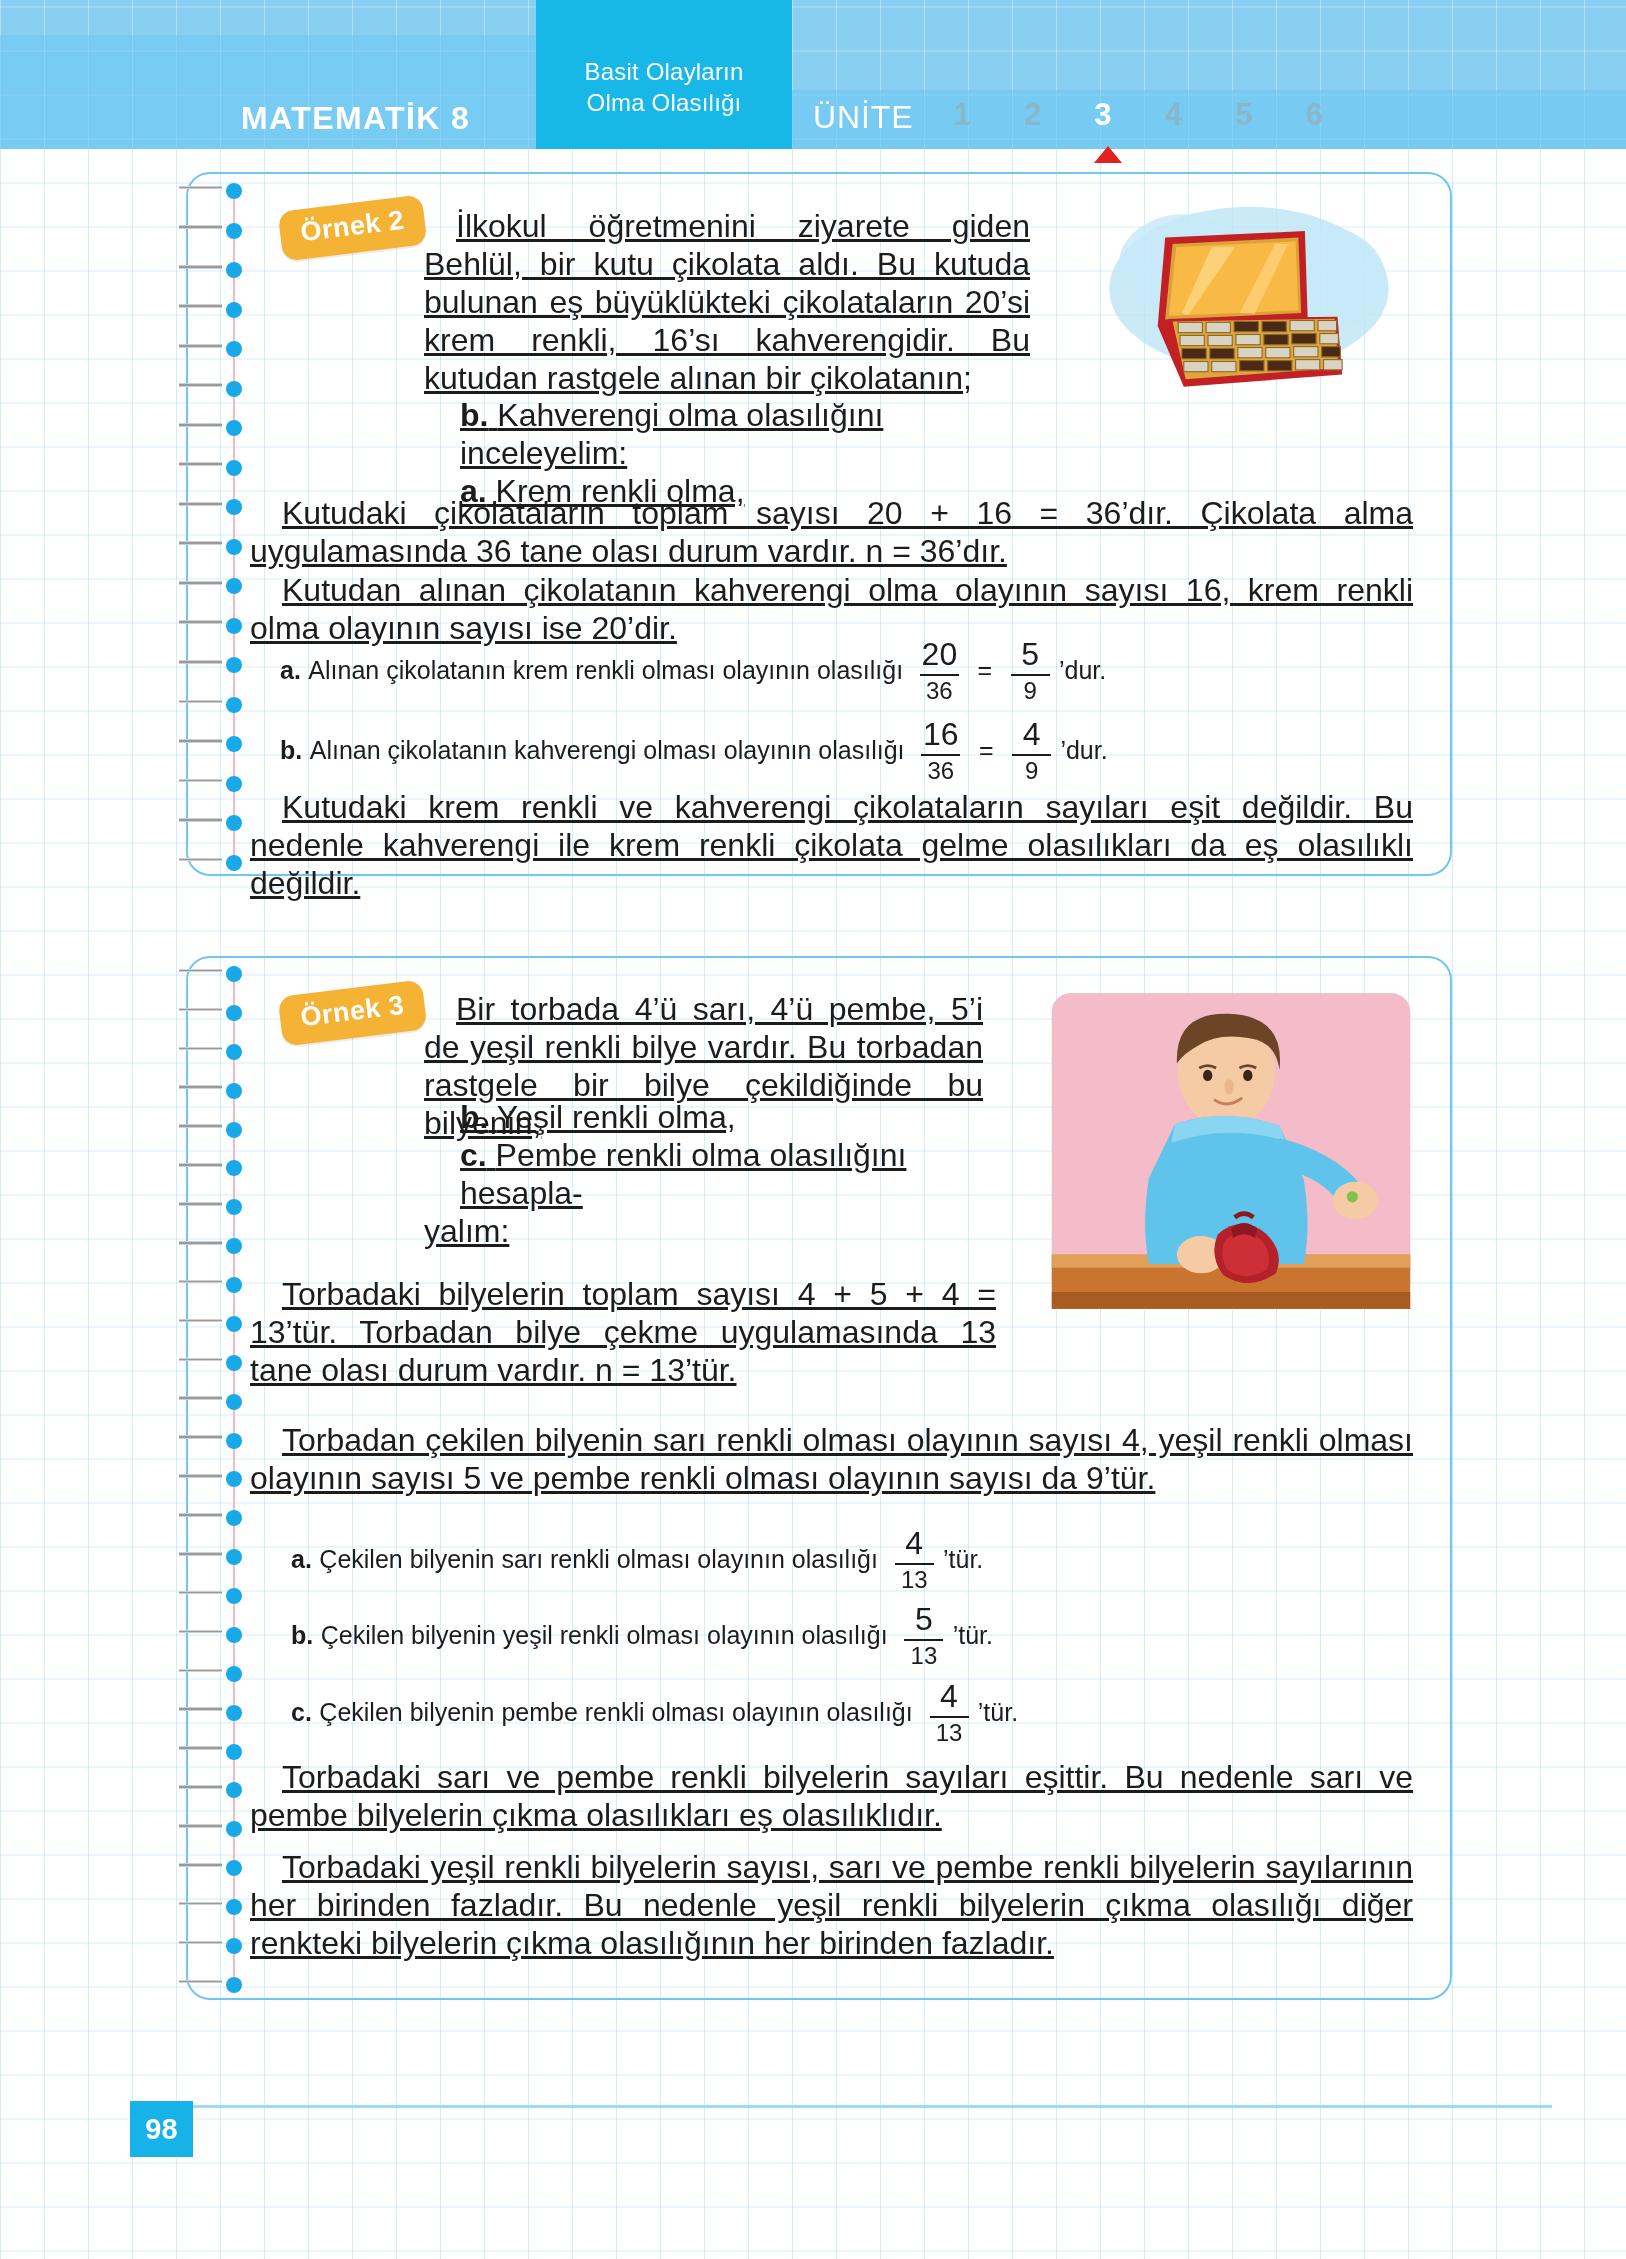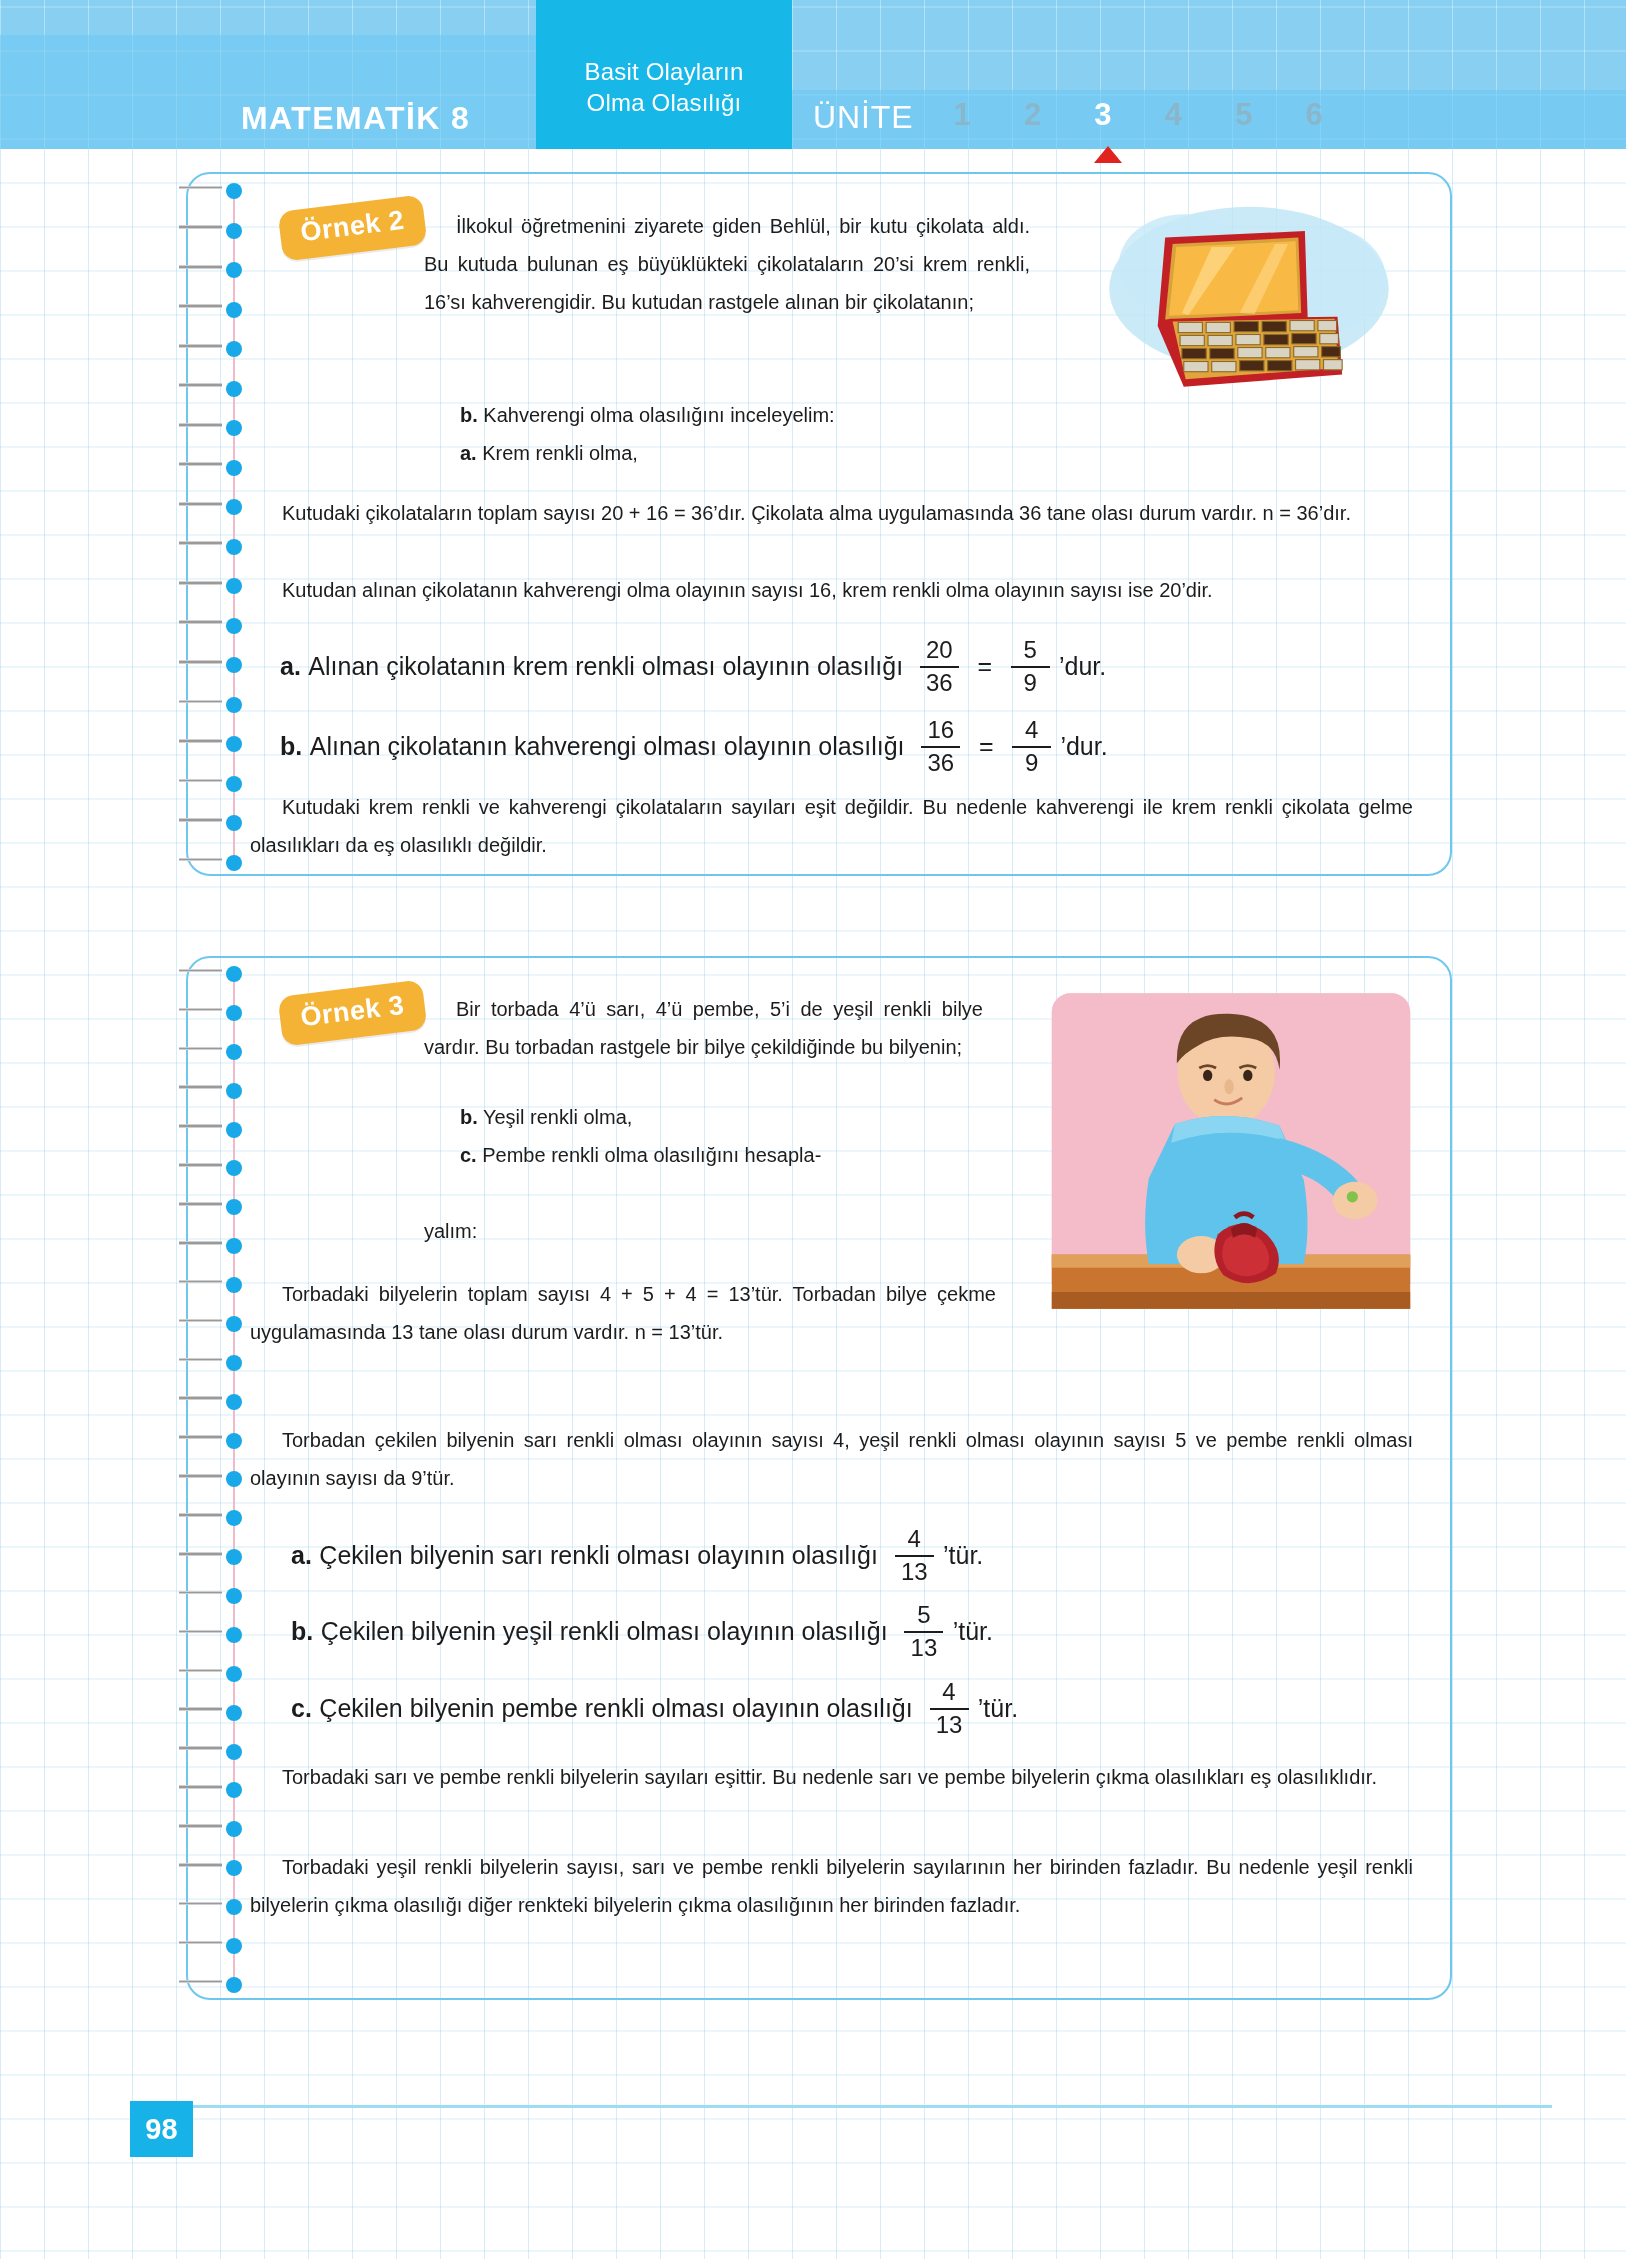--- a/index.html
+++ b/index.html
@@ -177,24 +177,25 @@
     box-shadow: 0 1.9px 0 rgba(0,0,0,0.08);
     letter-spacing: 0.5px;
     white-space: nowrap;
   }
   #badge-ex2 { left: 280px; top: 203px; }
   #badge-ex3 { left: 280px; top: 988px; }
 
   
   .txt {
     position: absolute;
-    font-size: 20px;
+    font-size: 32px;
     line-height: 38px;
     color: #1c1c1c;
     text-align: justify;
+    text-decoration: underline;
   }
   .txt.nojust { text-align: left; }
   .indent { display: inline-block; width: 32px; }
   b { font-weight: bold; }
 
   
   #ex2-intro { left: 424px; top: 207px; width: 606px; }
   #ex2-list  { left: 460px; top: 396px; width: 578px; }
   #ex2-p1    { left: 250px; top: 494px; width: 1163px; }
   #ex2-p2    { left: 250px; top: 571px; width: 1163px; }
@@ -229,21 +230,21 @@
   .ans-row .tail { margin-left: 3.7px; }
 
   .frac {
     display: inline-flex;
     flex-direction: column;
     align-items: center;
     vertical-align: middle;
     line-height: 1;
     padding: 0 5.6px;
   }
-  .frac .num { font-size: 24px; padding-bottom: 3.7px; }
+  .frac .num { font-size: 32px; padding-bottom: 3.7px; }
   .frac .bar { width: 100%; min-width: 39px; height: 1.9px; background: #1c1c1c; }
   .frac .den { font-size: 24px; padding-top: 3.7px; }
 
   
   .illus { position: absolute; }
   #illus-box   { left: 1072px; top: 177px; width: 354px; height: 219px; }
   #illus-boy   { left: 1035px; top: 984px; width: 392px; height: 392px; }
 
   
   .page-num {

